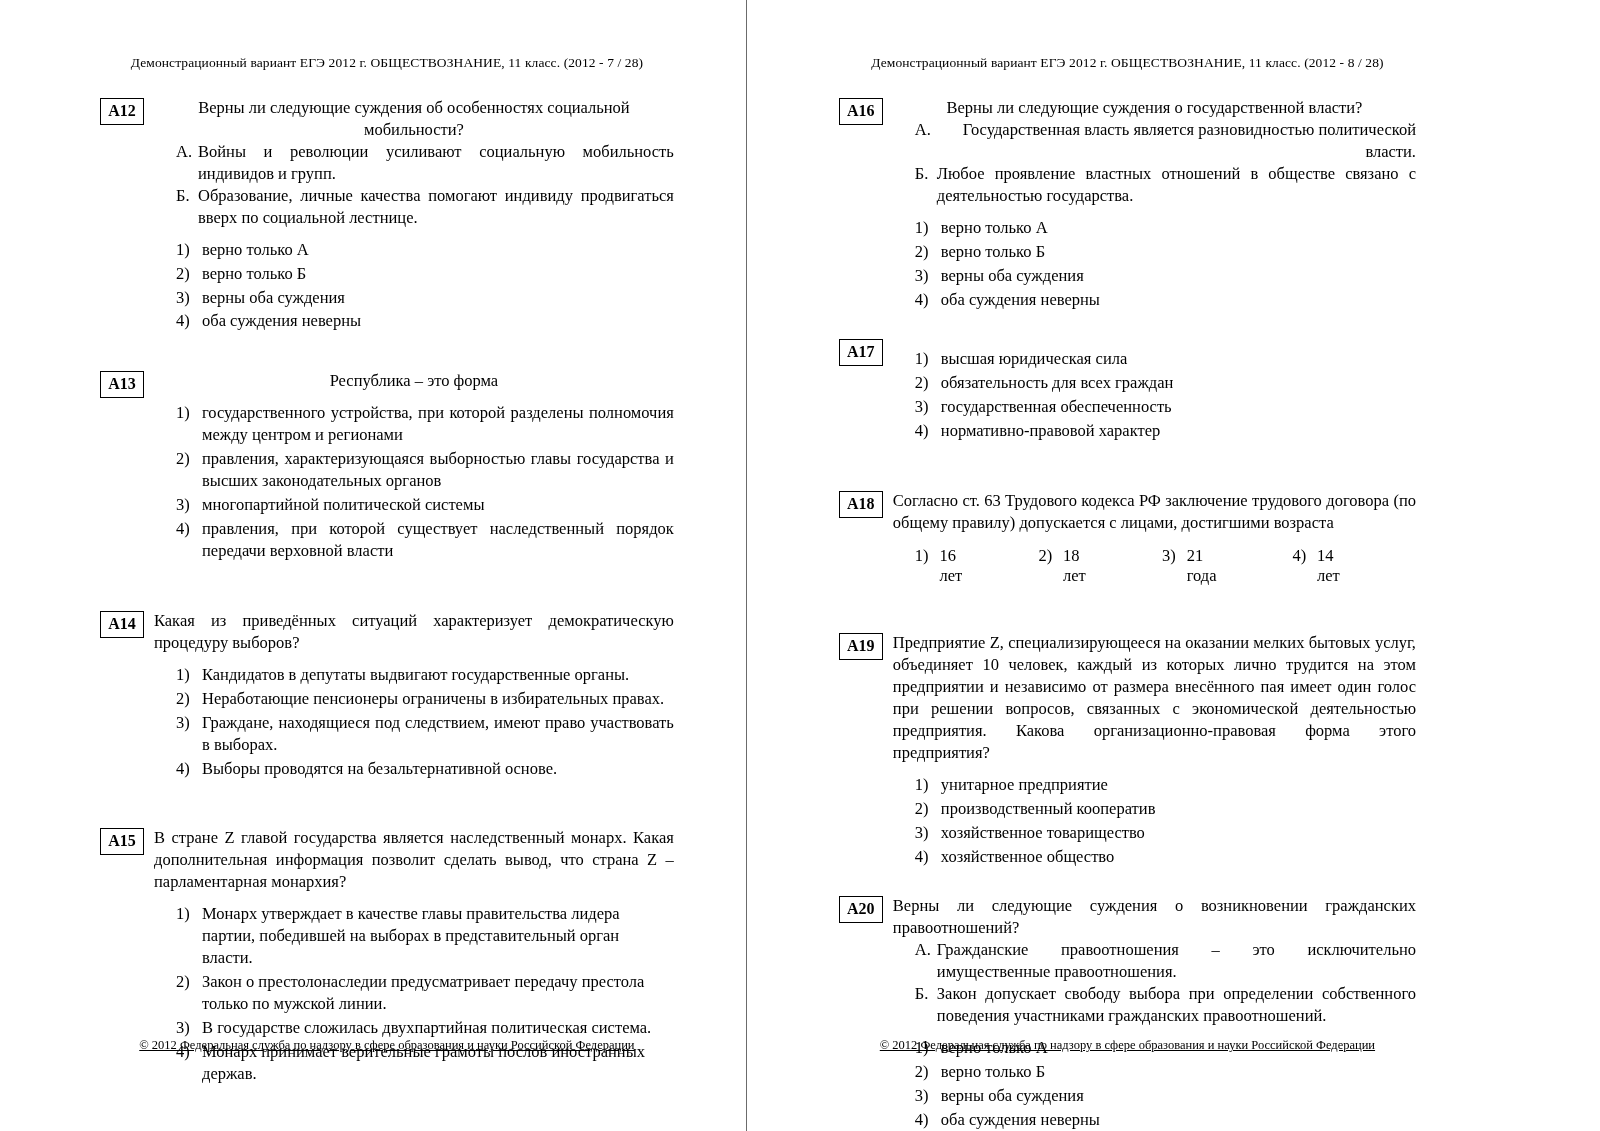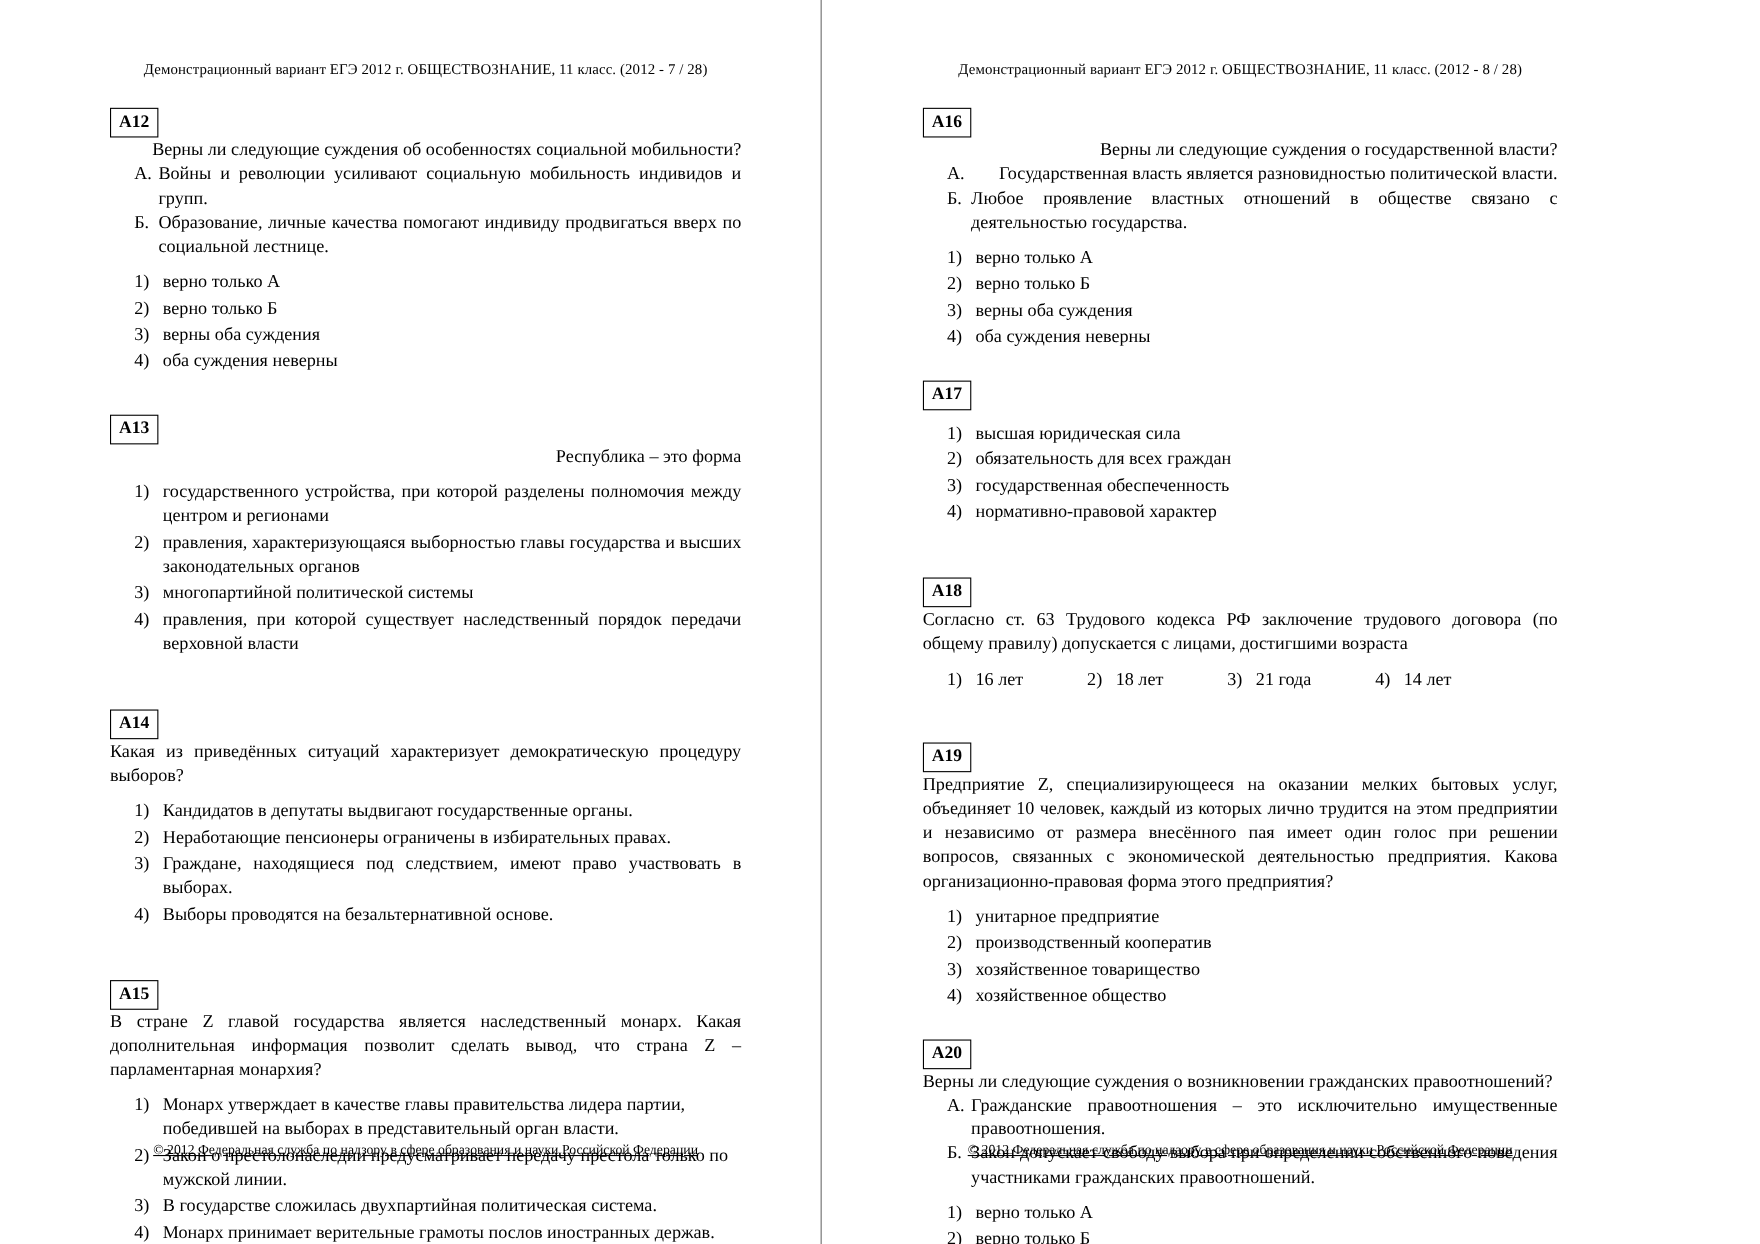--- a/index.html
+++ b/index.html
@@ -58,21 +58,20 @@
     font-size: 12.5px;
     text-decoration: underline;
   }
   .page-left .page-footer { padding-left: 28px; }
   .page-right .page-footer { padding-right: 20px; }
 
   .task {
     display: flex;
     align-items: flex-start;
     margin-bottom: 16px;
-    flex-direction: column;
   }
   .task-code {
     flex: 0 0 auto;
     border: 1.6px solid #000;
     font-size: 16px;
     font-weight: bold;
     line-height: 1;
     padding: 4px 7px 5px 7px;
     margin-right: 10px;
     margin-top: 1px;
@@ -81,21 +80,21 @@
     font-family: "Liberation Serif", serif;
   }
   .task-body {
     flex: 1 1 auto;
   }
   .stem {
     font-size: 16.5px;
     line-height: 1.33;
     text-align: justify;
   }
-  .stem.nojust { text-align: right; }
+  .stem.nojust { text-align: center; }
   .sub {
     font-size: 16.5px;
     line-height: 1.33;
     display: flex;
     margin-left: 22px;
     text-align: justify;
   }
   .sub .lbl {
     flex: 0 0 auto;
     width: 22px;

